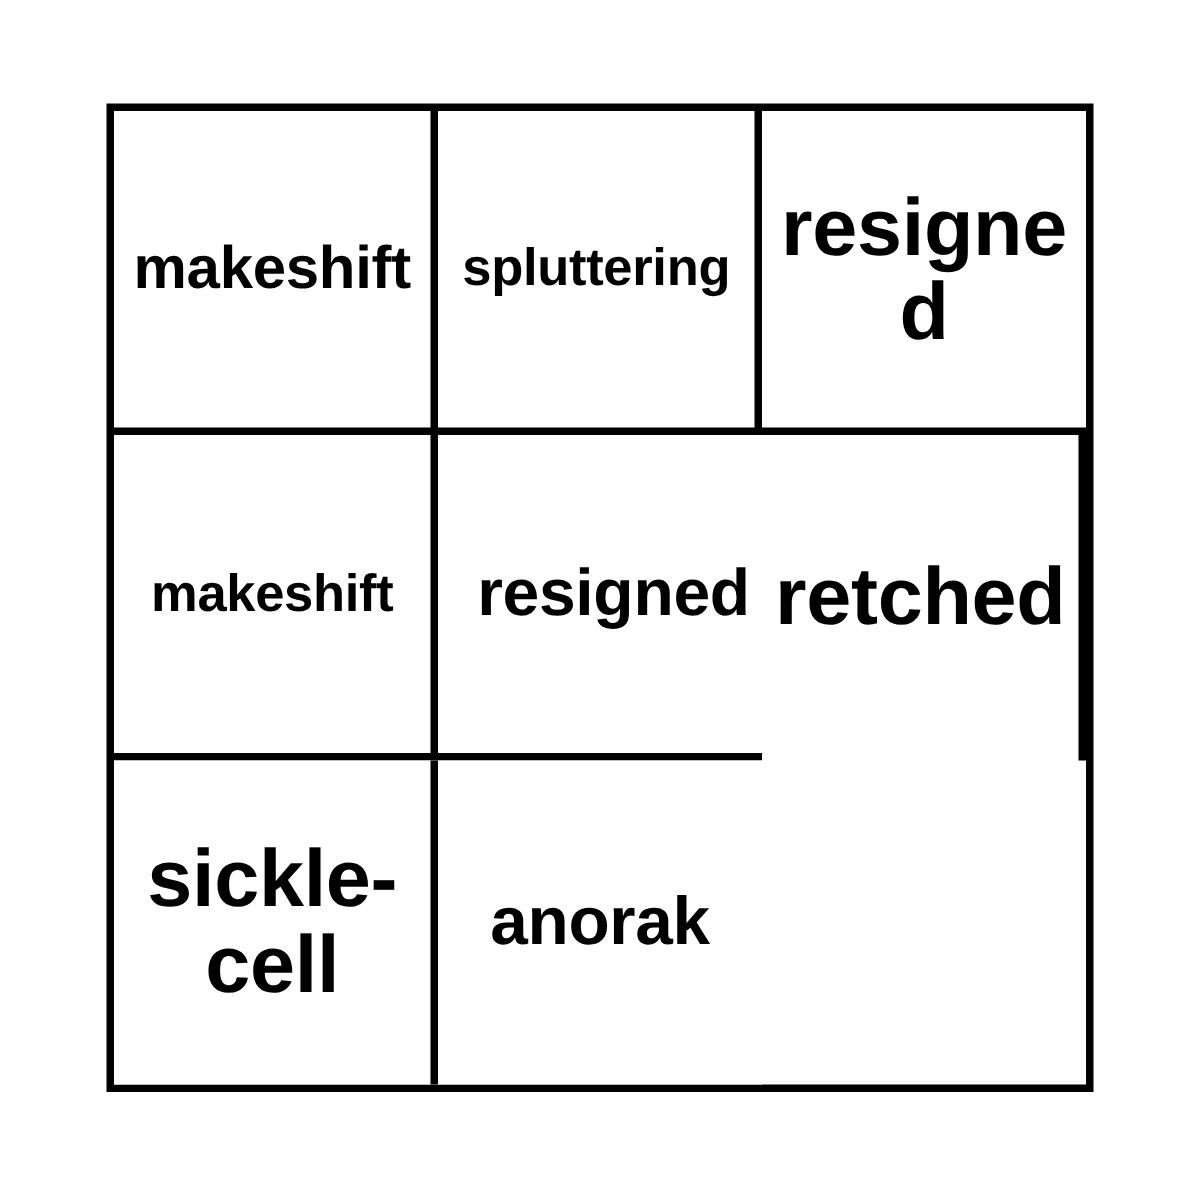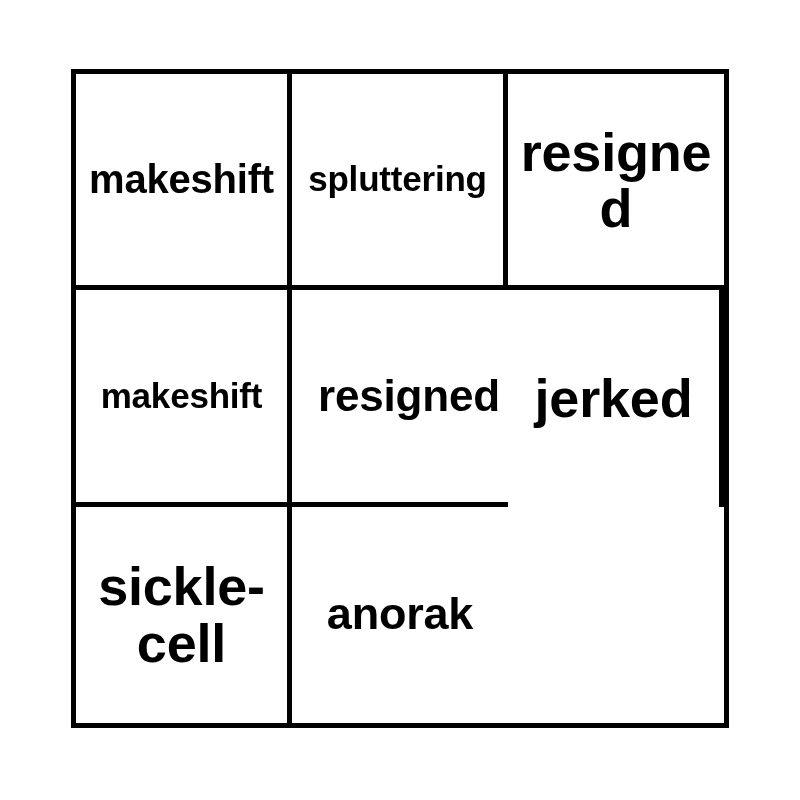--- a/index.html
+++ b/index.html
@@ -86,21 +86,21 @@
 
   <div class="bingo-cell row-2 col-2">
     <span class="cell-text fs-35">makeshift</span>
   </div>
 
   <div class="bingo-cell row-2 col-3">
     <span class="cell-text fs-44">resigned</span>
   </div>
 
   <div class="bingo-cell row-3 col-1">
-    <span class="cell-text fs-54">jerked</span>
+    <span class="cell-text fs-54">retched</span>
   </div>
 
   <div class="bingo-cell row-3 col-2">
     <span class="cell-text fs-wrap">sickle-cell</span>
   </div>
 
   <div class="bingo-cell row-3 col-3">
     <span class="cell-text fs-45">anorak</span>
   </div>
 

